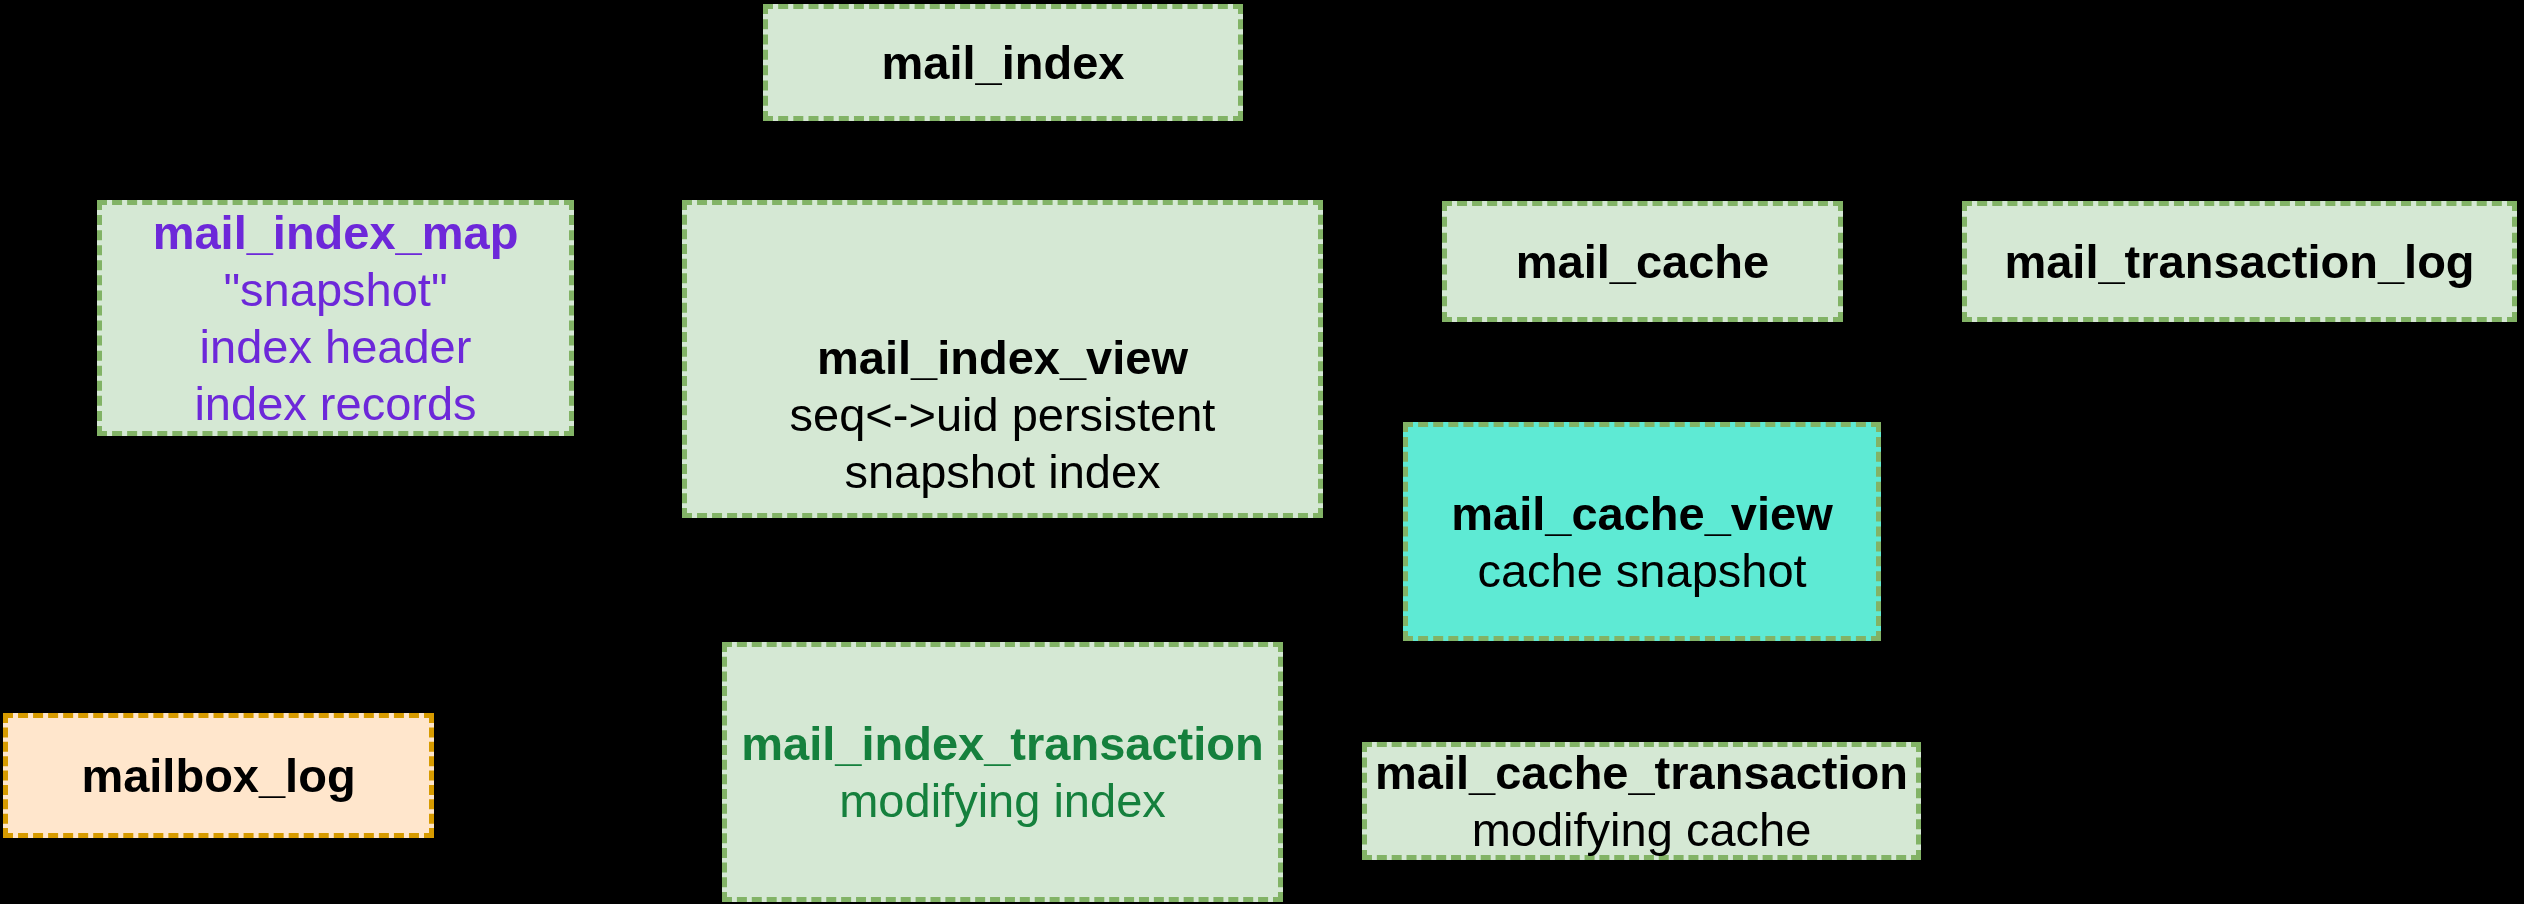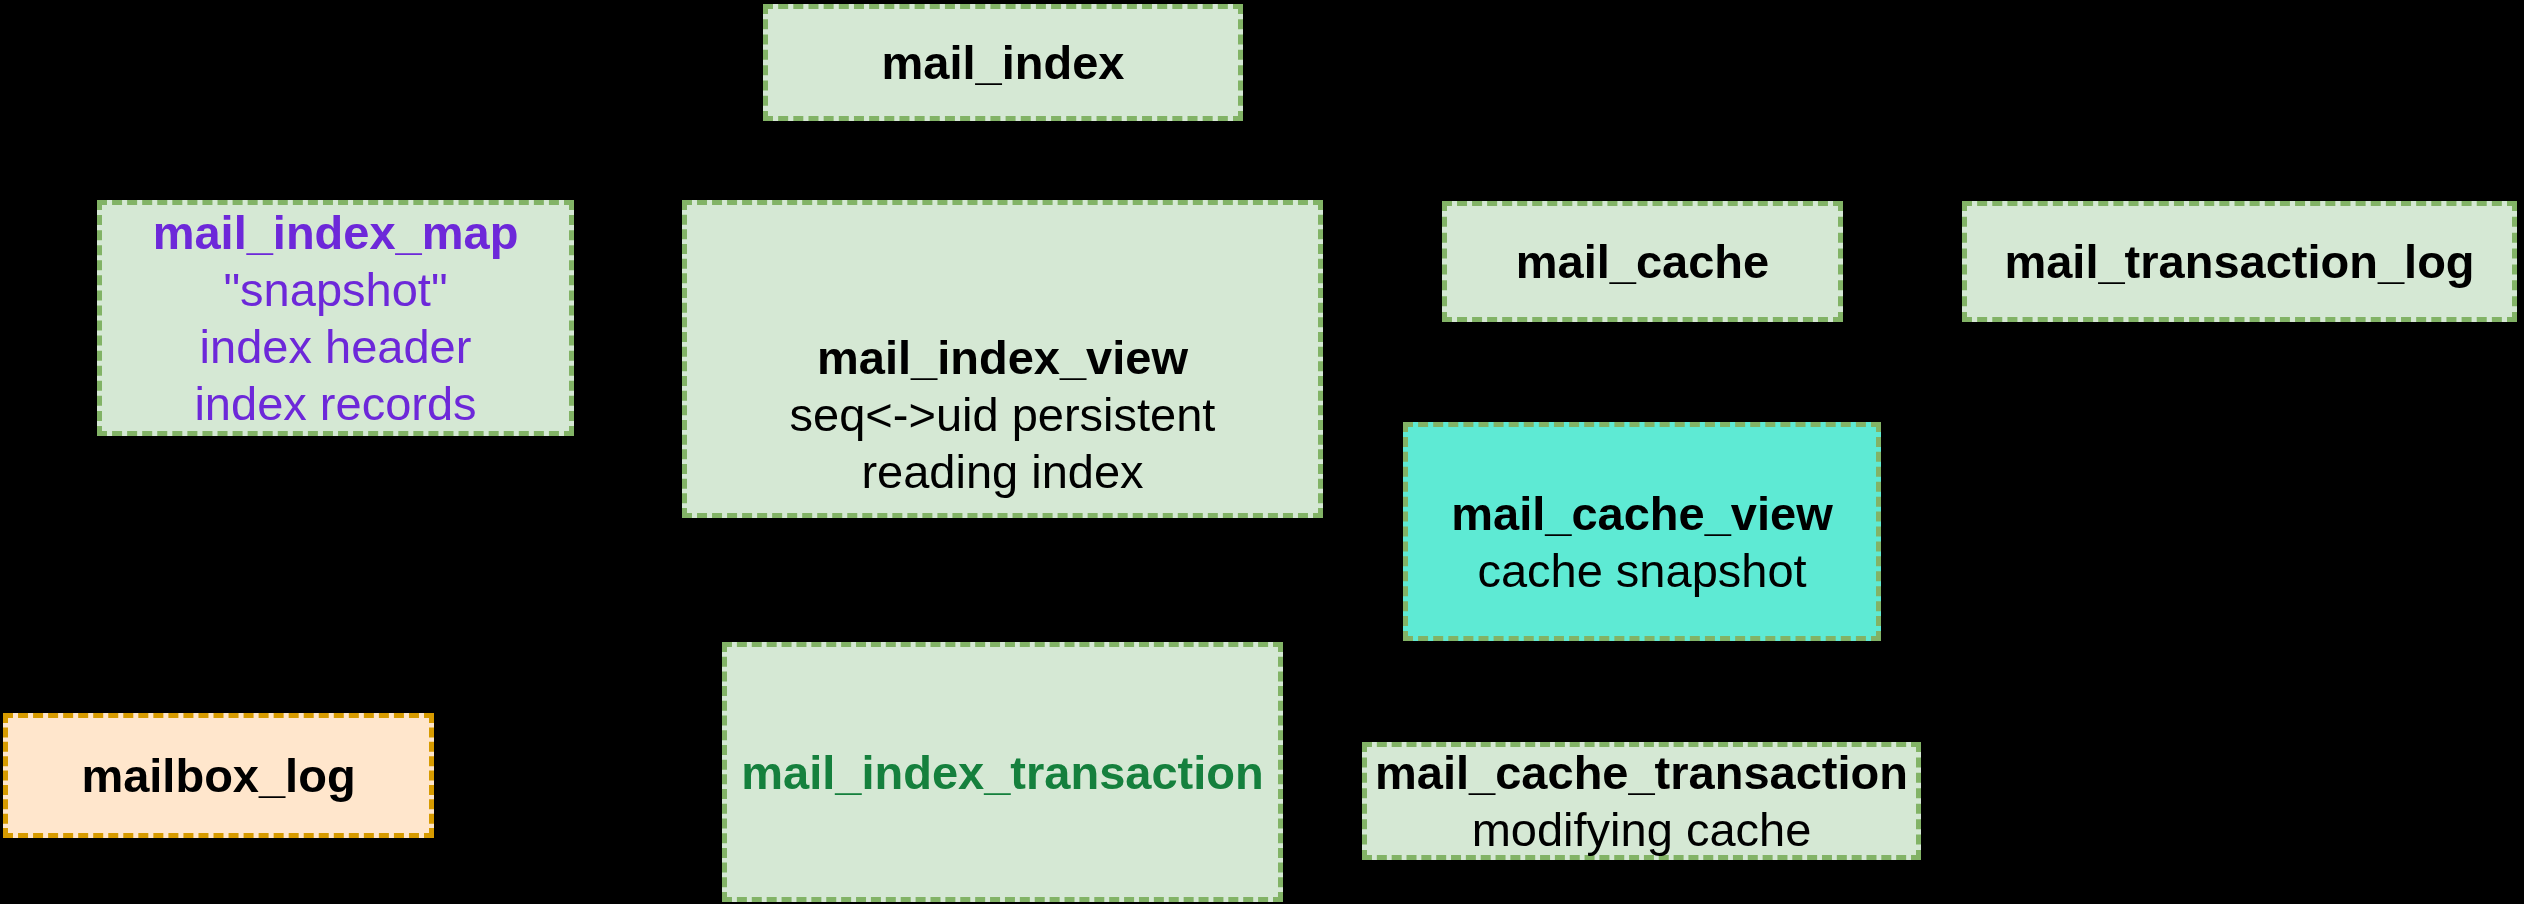--- a/index.html
+++ b/index.html
@@ -50,21 +50,21 @@
         <div class="title">mail_index_map</div>
         <div class="subline">"snapshot"</div>
         <div class="subline">index header</div>
         <div class="subline">index records</div>
       </div>
     </div>
     <div class="node" style="left: 682px; top: 200px; width: 641px; height: 318px; background: rgb(213, 232, 212); border: 5px dashed rgb(130, 179, 102); color: rgb(0, 0, 0);">
       <div style="transform: translateY(55px);">
         <div class="title">mail_index_view</div>
         <div class="subline">seq&lt;-&gt;uid persistent</div>
-        <div class="subline">reading index</div>
+        <div class="subline">snapshot index</div>
       </div>
     </div>
     <div class="node" style="left: 1442px; top: 201px; width: 401px; height: 121px; background: rgb(213, 232, 212); border: 5px dashed rgb(130, 179, 102); color: rgb(0, 0, 0);">
       <div>
         <div class="title">mail_cache</div>
       </div>
     </div>
     <div class="node" style="left: 1962px; top: 201px; width: 555px; height: 121px; background: rgb(213, 232, 212); border: 5px dashed rgb(130, 179, 102); color: rgb(0, 0, 0); text-align: right;">
       <div>
         <div class="title">mail_transaction_log</div>
@@ -72,20 +72,21 @@
     </div>
     <div class="node" style="left: 1403px; top: 422px; width: 478px; height: 219px; background: #5eead4; border: 5px dashed rgb(130, 179, 102); color: rgb(0, 0, 0);">
       <div style="transform: translateY(10px);">
         <div class="title">mail_cache_view</div>
         <div class="subline">cache snapshot</div>
       </div>
     </div>
     <div class="node" style="left: 722px; top: 642px; width: 561px; height: 260px; background: rgb(213, 232, 212); border: 5px dashed rgb(130, 179, 102); color: #15803d;">
       <div>
         <div class="title">mail_index_transaction</div>
+        <div class="subline">modifying index</div>
       </div>
     </div>
     <div class="node" style="left: 1362px; top: 742px; width: 559px; height: 118px; background: rgb(213, 232, 212); border: 5px dashed rgb(130, 179, 102); color: rgb(0, 0, 0);">
       <div>
         <div class="title">mail_cache_transaction</div>
         <div class="subline">modifying cache</div>
       </div>
     </div>
     <div class="node" style="left: 3px; top: 713px; width: 431px; height: 125px; background: rgb(255, 230, 204); border: 5px dashed rgb(215, 155, 0); color: rgb(0, 0, 0);">
       <div>

